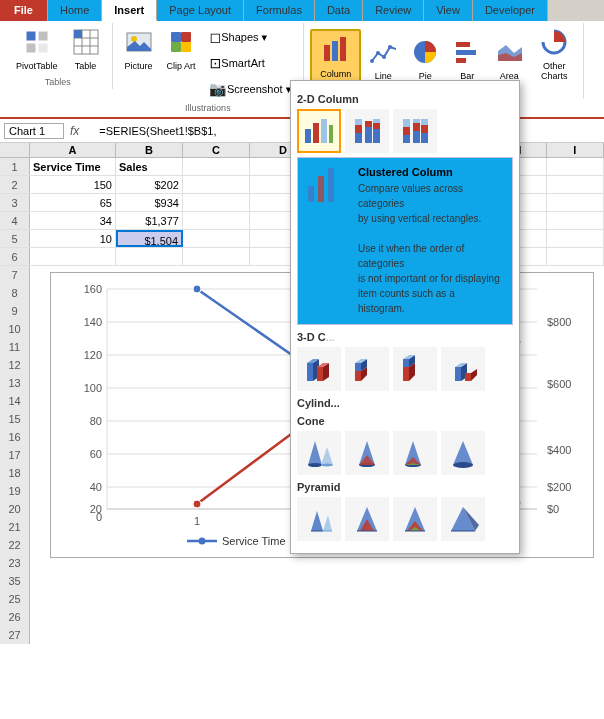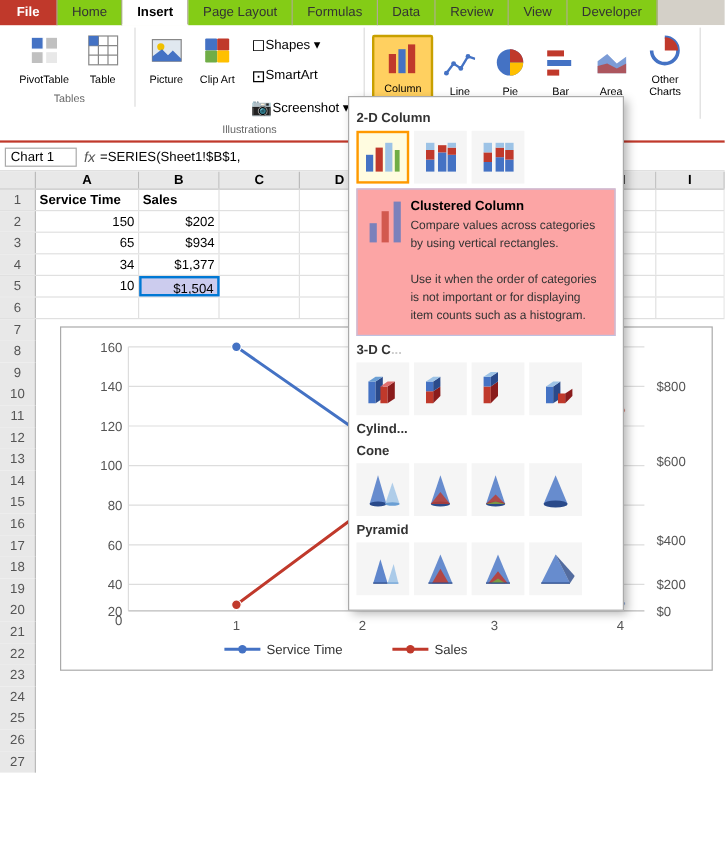--- a/index.html
+++ b/index.html
@@ -3,21 +3,21 @@
   <meta charset="utf-8">
   <style>
     * { box-sizing: border-box; margin: 0; padding: 0; font-family: 'Segoe UI', Arial, sans-serif; font-size: 11px; }
     body { background: #fff; width: 604px; height: 719px; overflow: hidden; }
     .ribbon-tabs { display: flex; background: #d4d0c8; }
     .ribbon-tab {
       padding: 4px 12px;
       cursor: pointer;
       font-size: 11px;
       border-right: 1px solid #b0a898;
-      background: #84cc16;
+      background: #0ea5e9;
       color: #333;
     }
     .ribbon-tab.active {
       background: #fff;
       color: #000;
       font-weight: bold;
       border-bottom: 1px solid #fff;
     }
     .ribbon-tab.file {
       background: #c0392b;
@@ -31,21 +31,21 @@
     .ribbon-group-label { font-size: 9px; color: #666; margin-top: auto; padding-top: 2px; }
     .ribbon-group-items { display: flex; gap: 2px; }
 
     .ribbon-btn { display: flex; flex-direction: column; align-items: center; padding: 3px 5px; cursor: pointer; border: 1px solid transparent; border-radius: 2px; min-width: 40px; }
     .ribbon-btn-icon { font-size: 22px; line-height: 1; }
     .ribbon-btn-label { font-size: 9px; text-align: center; margin-top: 2px; }
 
     
     .formula-bar { display: flex; align-items: center; background: #fff; border-bottom: 1px solid #ccc; padding: 2px 4px; height: 24px; }
     .cell-ref { border: 1px solid #aaa; padding: 1px 4px; margin-right: 6px; width: 60px; font-size: 11px; }
-    .formula-fx { font-style: italic; color: #555; margin-right: 4px; font-size: 12px; }
+    .formula-fx { font-style: italic; color: #555; margin-right: 20px; font-size: 12px; }
     .formula-text { font-size: 11px; color: #000; }
     .grid-header-row { display: flex; background: #e8e8e8; border-bottom: 1px solid #bbb; }
     .row-num-header { width: 30px; min-width: 30px; border-right: 1px solid #bbb; text-align: center; background: #e8e8e8; }
     .col-header { border-right: 1px solid #bbb; text-align: center; font-weight: bold; padding: 1px 0; background: #e8e8e8; }
 
     .grid-row { display: flex; border-bottom: 1px solid #e0e0e0; height: 18px; }
     .row-num { width: 30px; min-width: 30px; border-right: 1px solid #bbb; text-align: center; background: #e8e8e8; color: #555; line-height: 18px; }
     .cell { border-right: 1px solid #e0e0e0; padding: 0 3px; line-height: 18px; overflow: hidden; white-space: nowrap; }
     .cell.selected { background: #cce; border: 2px solid #0078d4; }
     .cell.bold { font-weight: bold; }
@@ -63,25 +63,25 @@
       z-index: 100;
       padding: 6px;
     }
 
     .dropdown-section-title { font-weight: bold; font-size: 11px; margin: 6px 0 4px 0; color: #333; }
     .chart-type-btn { width: 44px; height: 44px; border: 2px solid transparent; background: #f5f5f5; cursor: pointer; display: flex; align-items: center; justify-content: center; font-size: 20px; }
     .chart-type-btn.selected { border-color: #f90; background: #fffce0; }
 
     .tooltip-box {
       border: 1px solid #c0c0e0;
-      background: #fca5a5;
+      background: #0ea5e9;
       padding: 8px;
       margin-bottom: 6px;
       display: flex;
-      gap: 4px;
+      gap: 20px;
     }
     .tooltip-icon { font-size: 28px; color: #3366cc; flex-shrink: 0; }
     .tooltip-title { font-weight: bold; margin-bottom: 3px; }
 
     .all-charts-link { display: flex; align-items: center; gap: 4px; color: #333; cursor: pointer; font-size: 11px; text-decoration: underline; margin-top: 4px; }
 
     .col-a { width: 90px; }
     .col-b { width: 70px; }
     .col-c { width: 70px; }
     .col-d { width: 70px; }
@@ -361,21 +361,21 @@
       <div class="row-num" style="height:18px;">14</div>
       <div class="row-num" style="height:18px;">15</div>
       <div class="row-num" style="height:18px;">16</div>
       <div class="row-num" style="height:18px;">17</div>
       <div class="row-num" style="height:18px;">18</div>
       <div class="row-num" style="height:18px;">19</div>
       <div class="row-num" style="height:18px;">20</div>
       <div class="row-num" style="height:18px;">21</div>
       <div class="row-num" style="height:18px;">22</div>
       <div class="row-num" style="height:18px;">23</div>
-      <div class="row-num" style="height:18px;">24</div>
+      <div class="row-num" style="height:18px;">35</div>
       <div class="row-num" style="height:18px;">25</div>
       <div class="row-num" style="height:18px;">26</div>
       <div class="row-num" style="height:18px;">27</div>
     </div>
 
     <div style="flex:1; padding:6px 20px;">
       <div style="border:1px solid #aaa; background:#fff; padding:6px; position:relative;">
         <svg width="530" height="270" viewBox="0 0 530 270">
 
           <line x1="50" y1="10" x2="50" y2="230" stroke="#ddd" stroke-width="1"></line>

